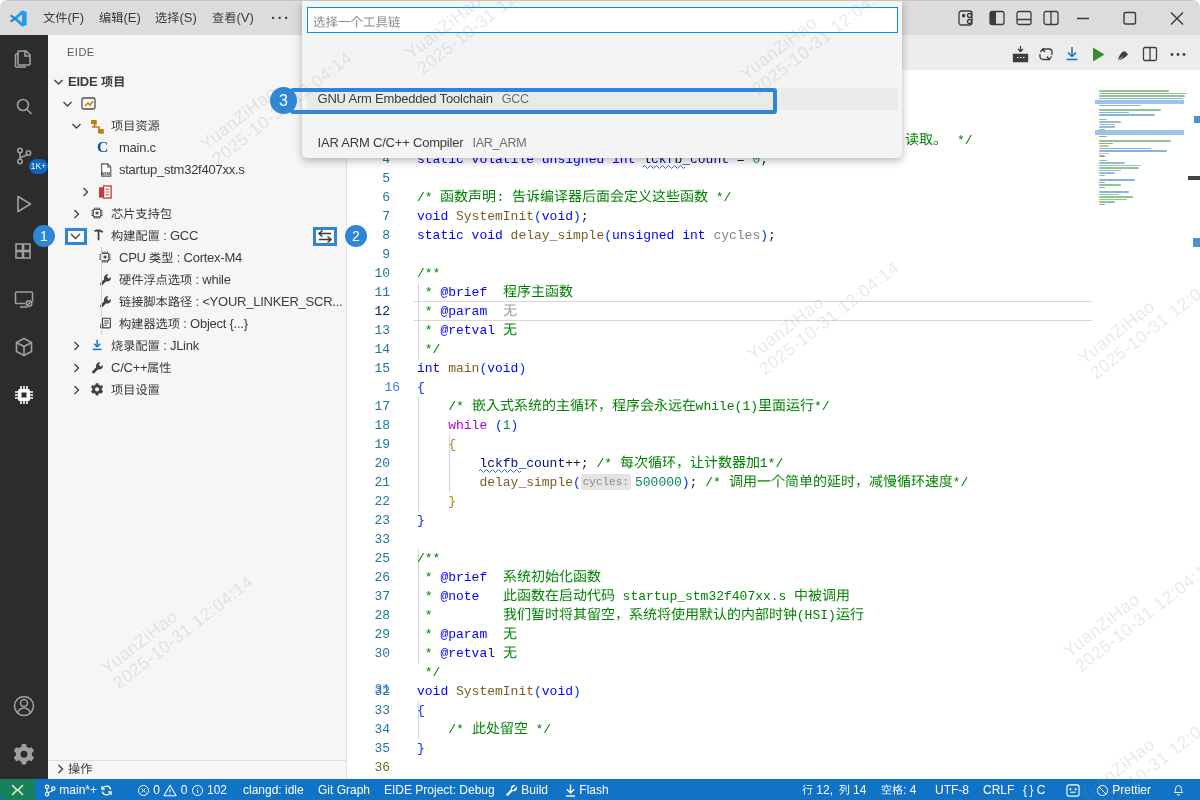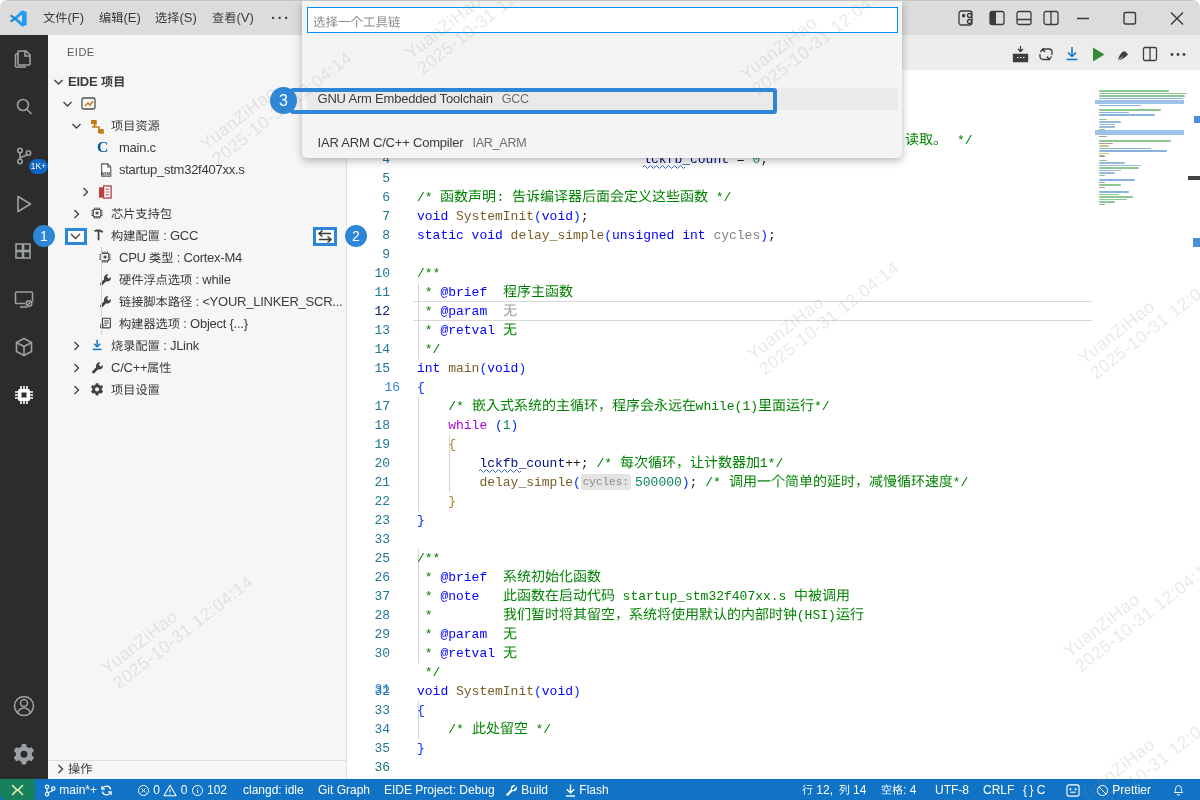--- a/index.html
+++ b/index.html
@@ -303,31 +303,31 @@
     <div class="ln" style="left:362px;top:566.5px;color:#237893">26</div>
     <div class="ln" style="left:362px;top:585.5px;color:#237893">37</div>
     <div class="ln" style="left:362px;top:604.5px;color:#237893">28</div>
     <div class="ln" style="left:362px;top:623.5px;color:#237893">29</div>
     <div class="ln" style="left:362px;top:642.5px;color:#237893">30</div>
     <div class="ln" style="left:362px;top:679px;color:#3b82f6">31</div>
     <div class="ln" style="left:362px;top:680.5px;color:#237893">32</div>
     <div class="ln" style="left:362px;top:699.5px;color:#237893">33</div>
     <div class="ln" style="left:362px;top:718.5px;color:#237893">34</div>
     <div class="ln" style="left:362px;top:737.5px;color:#237893">35</div>
-    <div class="ln" style="left:362px;top:756.5px;color:#0f766e">36</div>
+    <div class="ln" style="left:362px;top:756.5px;color:#4d7c0f">36</div>
     <div class="abs" style="left:413px;top:300px;width:679px;height:20px;border-top:1px solid #d7d7d7;border-bottom:1px solid #d7d7d7"></div>
     <div class="abs" style="left:417.5px;top:281.5px;width:1px;height:76.0px;background:#d6d6d6"></div>
     <div class="abs" style="left:417.5px;top:395.5px;width:1px;height:114.0px;background:#d6d6d6"></div>
     <div class="abs" style="left:448.7px;top:433.5px;width:1px;height:57.0px;background:#d6d6d6"></div>
     <div class="abs" style="left:417.5px;top:547.5px;width:1px;height:114.0px;background:#d6d6d6"></div>
     <div class="abs" style="left:417.5px;top:699.5px;width:1px;height:38.0px;background:#d6d6d6"></div>
     <div class="cl" style="left:905px;top:129.5px;width:200px"><svg width="42.0" height="20.3" style="position:absolute;left:0px;top:-2.58px">
         <path fill="#008000" d="M6.2 9.9C6.9 10.3 7.8 10.9 8.2 11.3L8.7 10.7C8.3 10.3 7.4 9.7 6.7 9.4ZM5.2 11.2C5.9 11.6 6.8 12.2 7.3 12.7L7.8 12C7.3 11.6 6.4 11 5.7 10.6ZM9.6 14.8C10.7 15.5 12.1 16.7 12.8 17.4L13.4 16.7C12.7 16 11.3 14.9 10.2 14.2ZM1.5 5.5C2.2 6.1 3.2 7 3.6 7.6L4.3 6.9C3.9 6.3 2.9 5.4 2.1 4.8ZM5.1 7.9V8.8H11.9C11.7 9.5 11.5 10.1 11.3 10.5L12.1 10.7C12.5 10.1 12.8 9 13.1 8.1L12.4 7.9L12.3 7.9H9.6V6.7H12.5V5.8H9.6V4.5H8.6V5.8H5.7V6.7H8.6V7.9ZM8.9 9.4V11C8.9 11.6 8.9 12.1 8.8 12.7H4.8V13.7H8.4C7.9 14.7 6.8 15.8 4.6 16.6C4.8 16.8 5.1 17.2 5.2 17.4C7.8 16.4 9 15 9.5 13.7H13.2V12.7H9.8C9.9 12.2 10 11.6 10 11.1V9.4ZM0.6 8.9V9.9H2.6V15C2.6 15.7 2.2 16.1 2 16.3C2.1 16.5 2.4 16.9 2.5 17.1V17.1C2.7 16.8 3.1 16.5 5.3 14.7C5.2 14.5 5 14.1 4.9 13.8L3.6 14.8V8.9Z M22.4 7.5 21.4 7.7C21.9 10 22.5 12 23.5 13.7C22.7 14.9 21.7 15.7 20.6 16.3C20.8 16.5 21.1 16.9 21.3 17.2C22.3 16.5 23.3 15.7 24.1 14.7C24.9 15.7 25.8 16.6 27 17.2C27.1 16.9 27.4 16.5 27.7 16.3C26.5 15.7 25.6 14.8 24.8 13.7C25.9 11.9 26.7 9.6 27.1 6.6L26.4 6.4L26.2 6.4H21.2V7.4H25.9C25.6 9.5 25 11.3 24.1 12.7C23.4 11.2 22.8 9.4 22.4 7.5ZM14.4 14.5 14.6 15.6C15.9 15.4 17.7 15.1 19.5 14.8V17.3H20.5V6.3H21.5V5.3H14.7V6.3H15.8V14.3ZM16.8 6.3H19.5V8.2H16.8ZM16.8 9.2H19.5V11.1H16.8ZM16.8 12.1H19.5V13.8L16.8 14.2Z M30.7 12.8C29.6 12.8 28.6 13.8 28.6 15C28.6 16.1 29.6 17.1 30.7 17.1C31.9 17.1 32.9 16.1 32.9 15C32.9 13.8 31.9 12.8 30.7 12.8ZM30.7 16.4C29.9 16.4 29.3 15.8 29.3 15C29.3 14.2 29.9 13.5 30.7 13.5C31.5 13.5 32.1 14.2 32.1 15C32.1 15.8 31.5 16.4 30.7 16.4Z"></path>
       </svg><span style="left:52px;color:#008000">*/</span></div>
-    <div class="cl" style="top:148.5px"><span style="left:226.2px;color:#001080">lckfb_count</span><span style="left:319.8px;color:#1f1f1f">=</span><span style="left:335.4px;color:#098658">0</span><span style="left:343.2px;color:#1f1f1f">;</span></div>
+    <div class="cl" style="top:148.5px"><span style="left:0.0px;color:#0000ff">static volatile unsigned int</span><span style="left:226.2px;color:#001080">lckfb_count</span><span style="left:319.8px;color:#1f1f1f">=</span><span style="left:335.4px;color:#098658">0</span><span style="left:343.2px;color:#1f1f1f">;</span></div>
     <div class="cl" style="top:186.5px"><span style="left:0.0px;color:#008000">/*</span><svg width="56.0" height="20.3" style="position:absolute;left:23.4px;top:-2.58px">
         <path fill="#008000" d="M8 12.2C9 12.9 10.2 13.9 10.8 14.6L11.4 13.8C10.8 13.2 9.6 12.2 8.5 11.6ZM2.9 9.1C3.6 9.7 4.4 10.5 4.8 11.1L5.5 10.5C5.1 10 4.3 9.1 3.6 8.5ZM2.6 13.5 3.1 14.4C4 13.8 5 13.1 6.1 12.4L5.8 11.6C4.6 12.3 3.4 13.1 2.6 13.5ZM10.2 8.4C9.8 9 9 10 8.4 10.6L9.1 11C9.7 10.5 10.4 9.6 11.1 8.8ZM11.7 7.9V15.6H2.3V7.9H1.3V17.3H2.3V16.6H11.7V17.3H12.8V7.9ZM0.8 5.3V6.3H5.4C5.2 7.3 4.9 8.4 4.7 9.1L5.7 9.2L5.8 8.8H7.1C7 12.5 6.8 13.9 6.6 14.2C6.5 14.4 6.4 14.4 6.2 14.4C6 14.4 5.4 14.4 4.9 14.3C5 14.6 5.1 14.9 5.1 15.2C5.7 15.2 6.3 15.2 6.6 15.2C6.9 15.2 7.2 15.1 7.4 14.8C7.8 14.3 7.9 12.8 8 8.4C8 8.3 8.1 8 8.1 8H6L6.4 6.3H13.2V5.3Z M20.1 4.7C19.9 5.3 19.4 6.1 19.1 6.6L19.8 7C20.2 6.5 20.6 5.8 21 5.1ZM15.2 5.1C15.5 5.7 15.9 6.5 16 7L16.9 6.6C16.7 6.1 16.4 5.4 15.9 4.8ZM22.8 4.5C22.4 7 21.7 9.3 20.5 10.8C20.7 11 21.2 11.3 21.4 11.5C21.7 11 22.1 10.4 22.4 9.7C22.7 11.2 23.1 12.5 23.6 13.7C22.9 14.7 22 15.6 20.8 16.2C20.4 15.9 19.8 15.5 19.2 15.2C19.7 14.5 20 13.8 20.2 12.8H21.4V12H17.7L18.1 11L17.9 10.9H18.5V8.8C19.2 9.3 20.1 10 20.4 10.3L21 9.6C20.6 9.3 19.1 8.3 18.5 8V7.9H21.4V7.1H18.5V4.5H17.5V7.1H14.6V7.9H17.2C16.6 8.8 15.5 9.7 14.5 10.2C14.7 10.3 14.9 10.7 15.1 10.9C15.9 10.5 16.8 9.7 17.5 8.9V10.8L17.1 10.7L16.6 12H14.5V12.8H16.1C15.8 13.6 15.4 14.3 15.1 14.8L16 15.1L16.2 14.8C16.7 15 17.1 15.2 17.6 15.4C16.9 15.9 15.9 16.3 14.6 16.5C14.8 16.7 15 17.1 15.1 17.4C16.6 17 17.7 16.6 18.5 15.9C19.2 16.3 19.7 16.6 20.1 17L20.5 16.7C20.7 16.9 20.9 17.2 20.9 17.4C22.3 16.7 23.4 15.8 24.2 14.7C24.9 15.8 25.7 16.7 26.8 17.4C27 17.1 27.3 16.7 27.6 16.5C26.4 15.9 25.6 14.9 24.9 13.7C25.7 12.2 26.2 10.3 26.6 8H27.4V7.1H23.3C23.5 6.3 23.7 5.5 23.9 4.6ZM17.2 12.8H19.2C19 13.6 18.7 14.2 18.3 14.7C17.8 14.4 17.2 14.2 16.6 14ZM23 8H25.5C25.2 9.8 24.9 11.3 24.3 12.5C23.7 11.2 23.3 9.7 23 8Z M34.4 4.5V5.6H29V6.6H34.4V7.9H29.8V8.8H40.4V7.9H35.5V6.6H41V5.6H35.5V4.5ZM30.1 10V11.8C30.1 13.3 29.9 15.3 28.4 16.7C28.6 16.9 29.1 17.2 29.2 17.4C30.2 16.4 30.8 15.1 31 13.9H39.1V14.6H40.1V10ZM39.1 13H35.5V10.8H39.1ZM31.1 13C31.2 12.6 31.2 12.2 31.2 11.8V10.8H34.5V13Z M46.7 9.9V12.7H44.1V9.9ZM46.7 9H44.1V6.3H46.7ZM43.1 5.3V15H44.1V13.7H47.7V5.3ZM54 6.1V8.5H50V6.1ZM49 5.1V10.1C49 12.3 48.8 14.9 46.4 16.7C46.6 16.9 47 17.2 47.2 17.5C48.8 16.2 49.5 14.5 49.8 12.9H54V16C54 16.2 53.9 16.3 53.6 16.3C53.4 16.3 52.5 16.3 51.6 16.3C51.7 16.6 51.9 17 52 17.3C53.2 17.3 53.9 17.3 54.4 17.1C54.8 17 55 16.6 55 16V5.1ZM54 9.4V11.9H50C50 11.3 50 10.7 50 10.1V9.4Z"></path>
       </svg><span style="left:79.4px;color:#008000">:</span><svg width="196.0" height="20.3" style="position:absolute;left:95.0px;top:-2.58px">
         <path fill="#008000" d="M3.5 4.6C2.9 6.2 2 7.8 1 8.8C1.3 8.9 1.8 9.2 2 9.4C2.4 8.8 2.9 8.2 3.3 7.5H6.8V9.7H0.9V10.7H13.2V9.7H7.9V7.5H12.2V6.5H7.9V4.5H6.8V6.5H3.8C4.1 6 4.3 5.4 4.5 4.9ZM2.6 12.1V17.5H3.6V16.7H10.5V17.5H11.6V12.1ZM3.6 15.7V13H10.5V15.7Z M15.5 5.5C16.4 6.2 17.4 7.2 17.9 7.8L18.6 7C18.1 6.4 17 5.4 16.2 4.8ZM16.7 17.1V17.1C16.9 16.8 17.2 16.4 19.5 14.5C19.4 14.3 19.2 13.9 19.1 13.6L17.8 14.7V8.9H14.6V9.9H16.8V15C16.8 15.7 16.3 16.1 16.1 16.3C16.3 16.5 16.5 16.9 16.7 17.1ZM20.2 5.8V9.8C20.2 11.8 20 14.7 18.6 16.7C18.8 16.8 19.3 17.1 19.4 17.3C20.9 15.2 21.2 12.1 21.2 9.9H23.7V12.1C23.1 11.8 22.5 11.6 22 11.3L21.4 12.1C22.2 12.4 23 12.8 23.7 13.2V17.3H24.7V13.7C25.5 14.2 26.2 14.6 26.6 14.9L27.2 14C26.6 13.6 25.7 13.1 24.7 12.6V9.9H27.3V8.9H21.2V6.6C23.1 6.3 25.1 5.9 26.6 5.3L25.6 4.5C24.4 5 22.1 5.5 20.2 5.8Z M28.6 15.5 28.8 16.5C30 16 31.4 15.4 32.8 14.8L32.6 14C31.1 14.5 29.6 15.1 28.6 15.5ZM28.9 10.3C29.1 10.2 29.4 10.2 30.9 9.9C30.3 10.8 29.8 11.6 29.6 11.8C29.2 12.3 28.9 12.7 28.6 12.8C28.7 13 28.9 13.5 29 13.7C29.2 13.5 29.7 13.4 32.7 12.7C32.7 12.4 32.7 12.1 32.7 11.8L30.3 12.3C31.3 11 32.3 9.4 33.1 7.9L32.2 7.4C32 7.9 31.7 8.5 31.4 9L29.9 9.2C30.7 7.9 31.4 6.4 32 4.8L31 4.5C30.5 6.2 29.6 8 29.3 8.5C29 9 28.8 9.3 28.5 9.4C28.6 9.6 28.8 10.1 28.9 10.3ZM36.7 11.3V13.4H35.6V11.3ZM37.5 11.3H38.4V13.4H37.5ZM34.7 10.5V17.2H35.6V14.2H36.7V16.9H37.5V14.2H38.4V16.9H39.2V14.2H40.2V16.3C40.2 16.4 40.2 16.5 40.1 16.5C40 16.5 39.7 16.5 39.4 16.5C39.5 16.7 39.6 17 39.6 17.3C40.1 17.3 40.5 17.2 40.7 17.1C41 17 41 16.7 41 16.4V10.5L40.2 10.5ZM39.2 11.3H40.2V13.4H39.2ZM36.5 4.7C36.7 5.1 36.9 5.6 37.1 6H33.8V9C33.8 11.2 33.7 14.3 32.4 16.5C32.6 16.6 33 16.9 33.2 17.1C34.5 14.9 34.7 11.6 34.8 9.3H40.9V6H38.2C38 5.5 37.8 4.9 37.5 4.4ZM34.8 6.9H39.9V8.4H34.8Z M43.4 5.3C44 6.1 44.7 7.1 45 7.8L45.9 7.1C45.6 6.5 44.8 5.5 44.2 4.8ZM50.6 10.5V11.7H47.8V12.6H50.6V14.1H47V14.5L46.8 14L45.6 14.8V8.9H42.7V9.9H44.6V14.9C44.6 15.6 44.2 16 43.9 16.3C44.1 16.4 44.4 16.8 44.5 17C44.7 16.8 45 16.5 47 15V15.1H50.6V17.4H51.6V15.1H55.3V14.1H51.6V12.6H54.4V11.7H51.6V10.5ZM53.2 6.2C52.7 6.9 52 7.6 51.1 8.2C50.4 7.6 49.7 6.9 49.2 6.2ZM47.2 5.2V6.2H48.2C48.7 7.1 49.5 8 50.3 8.7C49.1 9.4 47.8 9.9 46.5 10.2C46.7 10.4 46.9 10.8 47 11.1C48.5 10.7 49.9 10.1 51.2 9.3C52.3 10.1 53.5 10.6 55 11C55.1 10.7 55.4 10.3 55.6 10.1C54.3 9.8 53.1 9.4 52 8.7C53.2 7.9 54.1 6.8 54.8 5.6L54.1 5.2L53.9 5.2Z M58.7 6H61.2V8.1H58.7ZM64.8 6H67.4V8.1H64.8ZM63.8 5.1V9H68.4V5.1ZM62.3 8.6 62.2 8.8V5.1H57.7V9H62.1C62 9.3 61.7 9.7 61.4 10H56.7V11H60.5C59.4 11.9 58 12.6 56.4 13.2C56.6 13.4 56.9 13.8 57 14L57.9 13.7V17.4H58.8V16.9H61.4V17.3H62.3V12.8H59.6C60.5 12.3 61.3 11.7 62 11H64.1C64.7 11.7 65.5 12.3 66.3 12.8H63.6V17.4H64.6V16.9H67.1V17.3H68.1V13.7C68.4 13.8 68.7 13.9 69 14C69.2 13.7 69.5 13.3 69.7 13.1C68.1 12.7 66.5 11.9 65.4 11H69.3V10H62.7C62.9 9.7 63.2 9.3 63.3 8.9ZM58.8 16V13.7H61.4V16ZM64.6 16V13.7H67.1V16Z M81.4 4.6C79.5 5.1 76.2 5.5 73.2 5.8L72.1 5.6V9.5C72.1 11.6 71.9 14.5 70.4 16.7C70.7 16.8 71.1 17.2 71.3 17.4C72.9 15.1 73.1 11.8 73.1 9.5V9.4H83.5V8.4H73.1V6.7C76.3 6.5 79.9 6.1 82.3 5.4ZM74.4 11.4V17.4H75.4V16.6H81.2V17.3H82.2V11.4ZM75.4 15.7V12.3H81.2V15.7Z M89.4 11.6H92.4V13.1H89.4ZM89.4 10.7V9.2H92.4V10.7ZM89.4 14H92.4V15.6H89.4ZM84.8 5.4V6.4H90.2C90.1 7 90 7.6 89.8 8.2H85.5V17.4H86.5V16.6H95.5V17.4H96.5V8.2H90.9L91.4 6.4H97.2V5.4ZM86.5 15.6V9.2H88.5V15.6ZM95.5 15.6H93.4V9.2H95.5Z M101.6 8.8V9.8H108.3V8.8ZM104.9 5.5C106.3 7.3 108.7 9.2 110.9 10.2C111.1 10 111.3 9.6 111.6 9.3C109.4 8.4 106.9 6.6 105.4 4.5H104.3C103.3 6.3 100.9 8.3 98.5 9.5C98.7 9.7 99 10.1 99.1 10.3C101.5 9.1 103.8 7.2 104.9 5.5ZM106.4 13.6C107 14.2 107.7 14.8 108.3 15.5L102.6 15.7C103.1 14.8 103.7 13.5 104.2 12.5H110.9V11.5H99.2V12.5H102.9C102.5 13.5 102 14.8 101.4 15.8L99.4 15.8L99.5 16.9C101.9 16.8 105.6 16.6 109 16.5C109.3 16.8 109.5 17.1 109.7 17.4L110.6 16.8C110 15.8 108.6 14.2 107.3 13.1Z M115.1 11C114.8 13.5 114 15.5 112.5 16.7C112.7 16.9 113.2 17.2 113.4 17.4C114.3 16.6 115 15.6 115.4 14.3C116.7 16.7 118.8 17.2 121.7 17.2H125C125.1 16.9 125.3 16.4 125.4 16.1C124.7 16.1 122.3 16.1 121.8 16.1C121 16.1 120.2 16.1 119.5 15.9V13.1H123.7V12.1H119.5V9.8H123.1V8.8H115V9.8H118.4V15.7C117.3 15.2 116.4 14.4 115.8 13C116 12.4 116.1 11.7 116.2 11.1ZM113.1 6.1V9.1H114.2V7.1H123.8V9.1H124.9V6.1H119.5V4.5H118.4V6.1Z M131.8 4.8C132.3 5.8 132.9 7.3 133.2 8.2L134.1 7.8C133.8 6.9 133.2 5.5 132.7 4.4ZM137.1 5.5C136.2 8.2 134.9 10.6 133 12.5C131.3 10.7 129.9 8.5 129 6.1L128 6.4C129.1 9 130.5 11.4 132.3 13.2C130.7 14.6 128.8 15.7 126.5 16.5C126.7 16.7 127 17.1 127.1 17.3C129.5 16.5 131.4 15.4 133 14C134.6 15.5 136.5 16.6 138.7 17.3C138.9 17.1 139.2 16.6 139.5 16.4C137.3 15.8 135.4 14.6 133.8 13.2C135.8 11.2 137.2 8.7 138.2 5.8Z M140.9 5.6C141.6 6.3 142.4 7.2 142.8 7.9L143.7 7.3C143.3 6.6 142.4 5.7 141.7 5.1ZM143.5 9.8H140.7V10.7H142.5V14.8C141.9 15 141.2 15.6 140.5 16.2L141.2 17.2C141.9 16.5 142.6 15.7 143.1 15.7C143.4 15.7 143.8 16.1 144.4 16.4C145.4 16.9 146.6 17.1 148.2 17.1C149.6 17.1 152 17 153.1 16.9C153.2 16.6 153.3 16.1 153.5 15.8C152.1 15.9 149.8 16 148.3 16C146.7 16 145.5 15.9 144.6 15.4C144.1 15.2 143.8 14.9 143.5 14.8ZM144.6 9.1C145.7 9.8 146.9 10.7 148.1 11.6C147 12.7 145.7 13.5 144.1 14.1C144.3 14.3 144.6 14.8 144.7 15C146.4 14.3 147.8 13.4 148.9 12.3C150.1 13.3 151.2 14.2 151.9 15L152.7 14.2C151.9 13.4 150.8 12.5 149.5 11.5C150.3 10.4 151 9.2 151.5 7.7H153.2V6.7H148.7L149.4 6.4C149.2 5.9 148.7 5 148.3 4.4L147.3 4.7C147.7 5.3 148.1 6.1 148.3 6.7H144.1V7.7H150.3C150 8.9 149.4 10 148.7 10.9C147.5 10 146.4 9.2 145.3 8.4Z M156.4 12.9V13.9H165.8V12.9ZM154.8 16V17H167.2V16ZM155.5 6V10.9L154.6 11L154.7 12C156.4 11.8 158.8 11.5 161.1 11.2L161 10.2L158.8 10.5V7.8H160.9V6.9H158.8V4.5H157.7V10.6L156.5 10.8V6ZM165.9 5.9C165.1 6.3 163.9 6.8 162.7 7.3V4.5H161.7V10C161.7 11.2 162.1 11.6 163.4 11.6C163.7 11.6 165.5 11.6 165.8 11.6C166.9 11.6 167.2 11.1 167.4 9.2C167.1 9.1 166.6 8.9 166.4 8.7C166.3 10.3 166.2 10.6 165.7 10.6C165.3 10.6 163.8 10.6 163.5 10.6C162.8 10.6 162.7 10.5 162.7 10V8.2C164.1 7.8 165.6 7.2 166.7 6.7Z M176 12.2C177 12.9 178.2 13.9 178.8 14.6L179.4 13.8C178.8 13.2 177.6 12.2 176.5 11.6ZM170.9 9.1C171.6 9.7 172.4 10.5 172.8 11.1L173.5 10.5C173.1 10 172.3 9.1 171.6 8.5ZM170.6 13.5 171.1 14.4C172 13.8 173 13.1 174.1 12.4L173.8 11.6C172.6 12.3 171.4 13.1 170.6 13.5ZM178.2 8.4C177.8 9 177 10 176.4 10.6L177.1 11C177.7 10.5 178.4 9.6 179.1 8.8ZM179.7 7.9V15.6H170.3V7.9H169.3V17.3H170.3V16.6H179.7V17.3H180.8V7.9ZM168.8 5.3V6.3H173.4C173.2 7.3 172.9 8.4 172.7 9.1L173.7 9.2L173.8 8.8H175.1C175 12.5 174.8 13.9 174.6 14.2C174.5 14.4 174.4 14.4 174.2 14.4C173.9 14.4 173.4 14.4 172.9 14.3C173 14.6 173.1 14.9 173.1 15.2C173.7 15.2 174.3 15.2 174.6 15.2C174.9 15.2 175.2 15.1 175.4 14.8C175.8 14.3 175.9 12.8 176 8.4C176 8.3 176.1 8 176.1 8H174L174.4 6.3H181.2V5.3Z M188.1 4.7C187.9 5.3 187.4 6.1 187.1 6.6L187.8 7C188.2 6.5 188.6 5.8 189 5.1ZM183.2 5.1C183.5 5.7 183.9 6.5 184 7L184.9 6.6C184.7 6.1 184.4 5.4 183.9 4.8ZM190.8 4.5C190.4 7 189.7 9.3 188.5 10.8C188.7 11 189.2 11.3 189.3 11.5C189.7 11 190.1 10.4 190.4 9.7C190.7 11.2 191.1 12.5 191.6 13.7C190.9 14.7 190 15.6 188.8 16.2C188.4 15.9 187.8 15.5 187.2 15.2C187.7 14.5 188 13.8 188.2 12.8H189.4V12H185.7L186.1 11L185.9 10.9H186.5V8.8C187.2 9.3 188.1 10 188.4 10.3L189 9.6C188.6 9.3 187.1 8.3 186.5 8V7.9H189.4V7.1H186.5V4.5H185.5V7.1H182.6V7.9H185.2C184.6 8.8 183.5 9.7 182.5 10.2C182.7 10.3 182.9 10.7 183.1 10.9C183.9 10.5 184.8 9.7 185.5 8.9V10.8L185.2 10.7L184.6 12H182.5V12.8H184.1C183.8 13.6 183.4 14.3 183.1 14.8L184 15.1L184.2 14.8C184.7 15 185.1 15.2 185.6 15.4C184.9 15.9 183.9 16.3 182.6 16.5C182.8 16.7 183 17.1 183.1 17.4C184.6 17 185.7 16.6 186.5 15.9C187.2 16.3 187.7 16.6 188.1 17L188.5 16.7C188.7 16.9 188.9 17.2 188.9 17.4C190.3 16.7 191.4 15.8 192.2 14.7C192.9 15.8 193.7 16.7 194.8 17.4C195 17.1 195.3 16.7 195.6 16.5C194.4 15.9 193.6 14.9 192.8 13.7C193.7 12.2 194.2 10.3 194.6 8H195.4V7.1H191.3C191.5 6.3 191.7 5.5 191.9 4.6ZM185.2 12.8H187.2C187 13.6 186.7 14.2 186.3 14.7C185.8 14.4 185.2 14.2 184.6 14ZM191 8H193.5C193.2 9.8 192.9 11.3 192.3 12.5C191.7 11.2 191.3 9.7 191 8Z"></path>
       </svg><span style="left:298.8px;color:#008000">*/</span></div>
     <div class="cl" style="top:205.5px"><span style="left:0.0px;color:#0000ff">void</span><span style="left:39.0px;color:#795E26">SystemInit</span><span style="left:117.0px;color:#0431fa">(</span><span style="left:124.8px;color:#0000ff">void</span><span style="left:156.0px;color:#0431fa">)</span><span style="left:163.8px;color:#1f1f1f">;</span></div>
     <div class="cl" style="top:224.5px"><span style="left:0.0px;color:#0000ff">static void</span><span style="left:93.6px;color:#795E26">delay_simple</span><span style="left:187.2px;color:#0431fa">(</span><span style="left:195.0px;color:#0000ff">unsigned int</span><span style="left:296.4px;color:#808080">cycles</span><span style="left:343.2px;color:#0431fa">)</span><span style="left:351.0px;color:#1f1f1f">;</span></div>
     <div class="cl" style="top:262.5px"><span style="left:0.0px;color:#008000">/**</span></div>
     <div class="cl" style="top:281.5px"><span style="left:7.8px;color:#008000">*</span><span style="left:23.4px;color:#0000ff">@brief</span><svg width="70.0" height="20.3" style="position:absolute;left:85.8px;top:-2.58px">
         <path fill="#008000" d="M7.4 6H11.7V8.6H7.4ZM6.5 5.1V9.5H12.7V5.1ZM6.3 13.3V14.2H9V16.1H5.3V17H13.5V16.1H10.1V14.2H12.9V13.3H10.1V11.6H13.2V10.7H6V11.6H9V13.3ZM5.1 4.7C4 5.2 2.2 5.6 0.6 5.8C0.7 6 0.9 6.4 0.9 6.6C1.6 6.5 2.3 6.4 3 6.3V8.4H0.7V9.4H2.8C2.3 11 1.3 12.8 0.4 13.8C0.6 14.1 0.8 14.5 0.9 14.8C1.7 13.9 2.4 12.5 3 11.1V17.3H4V11.3C4.5 11.9 5 12.6 5.3 13L5.9 12.2C5.6 11.9 4.4 10.6 4 10.3V9.4H5.8V8.4H4V6C4.7 5.9 5.3 5.7 5.8 5.5Z M19.2 10.1C20.2 10.5 21.4 11 22.3 11.5H17.2V12.4H21.6V16.2C21.6 16.4 21.5 16.4 21.2 16.4C21 16.4 20 16.4 19 16.4C19.1 16.7 19.3 17.1 19.4 17.4C20.6 17.4 21.5 17.4 22 17.2C22.5 17.1 22.6 16.8 22.6 16.2V12.4H25.7C25.2 13.2 24.6 13.9 24.1 14.4L24.9 14.8C25.7 14 26.5 12.9 27.3 11.8L26.5 11.5L26.3 11.5H24L24.1 11.5C23.8 11.3 23.4 11.1 22.9 10.8C24 10.2 25.2 9.3 26 8.5L25.3 8L25.1 8H18V8.9H24.1C23.5 9.4 22.7 10 22 10.4C21.2 10.1 20.5 9.7 19.8 9.5ZM15.7 6V9.9C15.7 12 15.6 14.8 14.4 16.8C14.7 16.9 15.1 17.2 15.3 17.4C16.5 15.3 16.7 12.1 16.7 9.9V7H27.3V6H22V4.5H20.9V6Z M33.2 5.1C34.1 5.7 35.1 6.6 35.6 7.3H29.4V8.3H34.4V11.4H30.1V12.4H34.4V15.9H28.8V16.9H41.3V15.9H35.6V12.4H40V11.4H35.6V8.3H40.6V7.3H36L36.7 6.8C36.1 6.1 35 5.2 34.1 4.5Z M50 12.2C51 12.9 52.2 13.9 52.8 14.6L53.4 13.8C52.8 13.2 51.6 12.2 50.5 11.6ZM44.9 9.1C45.6 9.7 46.4 10.5 46.8 11.1L47.5 10.5C47.1 10 46.3 9.1 45.6 8.5ZM44.6 13.5 45.1 14.4C46 13.8 47 13.1 48.1 12.4L47.8 11.6C46.6 12.3 45.4 13.1 44.6 13.5ZM52.2 8.4C51.8 9 51 10 50.4 10.6L51.1 11C51.7 10.5 52.4 9.6 53.1 8.8ZM53.7 7.9V15.6H44.3V7.9H43.3V17.3H44.3V16.6H53.7V17.3H54.8V7.9ZM42.8 5.3V6.3H47.4C47.2 7.3 46.9 8.4 46.7 9.1L47.7 9.2L47.8 8.8H49.1C49 12.5 48.8 13.9 48.6 14.2C48.5 14.4 48.4 14.4 48.2 14.4C48 14.4 47.4 14.4 46.9 14.3C47 14.6 47.1 14.9 47.1 15.2C47.7 15.2 48.3 15.2 48.6 15.2C48.9 15.2 49.2 15.1 49.4 14.8C49.8 14.3 49.9 12.8 50 8.4C50 8.3 50 8 50 8H48L48.4 6.3H55.2V5.3Z M62.1 4.7C61.9 5.3 61.4 6.1 61.1 6.6L61.8 7C62.2 6.5 62.6 5.8 63 5.1ZM57.2 5.1C57.5 5.7 57.9 6.5 58 7L58.9 6.6C58.7 6.1 58.4 5.4 57.9 4.8ZM64.8 4.5C64.4 7 63.7 9.3 62.5 10.8C62.7 11 63.2 11.3 63.4 11.5C63.7 11 64.1 10.4 64.4 9.7C64.7 11.2 65.1 12.5 65.6 13.7C64.9 14.7 64 15.6 62.8 16.2C62.4 15.9 61.8 15.5 61.2 15.2C61.7 14.5 62 13.8 62.2 12.8H63.4V12H59.7L60.1 11L59.9 10.9H60.5V8.8C61.2 9.3 62.1 10 62.4 10.3L63 9.6C62.6 9.3 61.1 8.3 60.5 8V7.9H63.4V7.1H60.5V4.5H59.5V7.1H56.6V7.9H59.2C58.6 8.8 57.5 9.7 56.5 10.2C56.7 10.3 56.9 10.7 57 10.9C57.9 10.5 58.8 9.7 59.5 8.9V10.8L59.1 10.7L58.6 12H56.5V12.8H58.1C57.8 13.6 57.4 14.3 57.1 14.8L58 15.1L58.2 14.8C58.7 15 59.1 15.2 59.6 15.4C58.9 15.9 57.9 16.3 56.6 16.5C56.8 16.7 57 17.1 57 17.4C58.6 17 59.7 16.6 60.5 15.9C61.2 16.3 61.7 16.6 62.1 17L62.5 16.7C62.7 16.9 62.9 17.2 62.9 17.4C64.3 16.7 65.4 15.8 66.2 14.7C66.9 15.8 67.7 16.7 68.8 17.4C69 17.1 69.3 16.7 69.6 16.5C68.4 15.9 67.5 14.9 66.8 13.7C67.7 12.2 68.2 10.3 68.6 8H69.4V7.1H65.3C65.5 6.3 65.7 5.5 65.9 4.6ZM59.2 12.8H61.2C61 13.6 60.7 14.2 60.3 14.7C59.8 14.4 59.2 14.2 58.6 14ZM65 8H67.5C67.2 9.8 66.9 11.3 66.3 12.5C65.7 11.2 65.3 9.7 65 8Z"></path>

